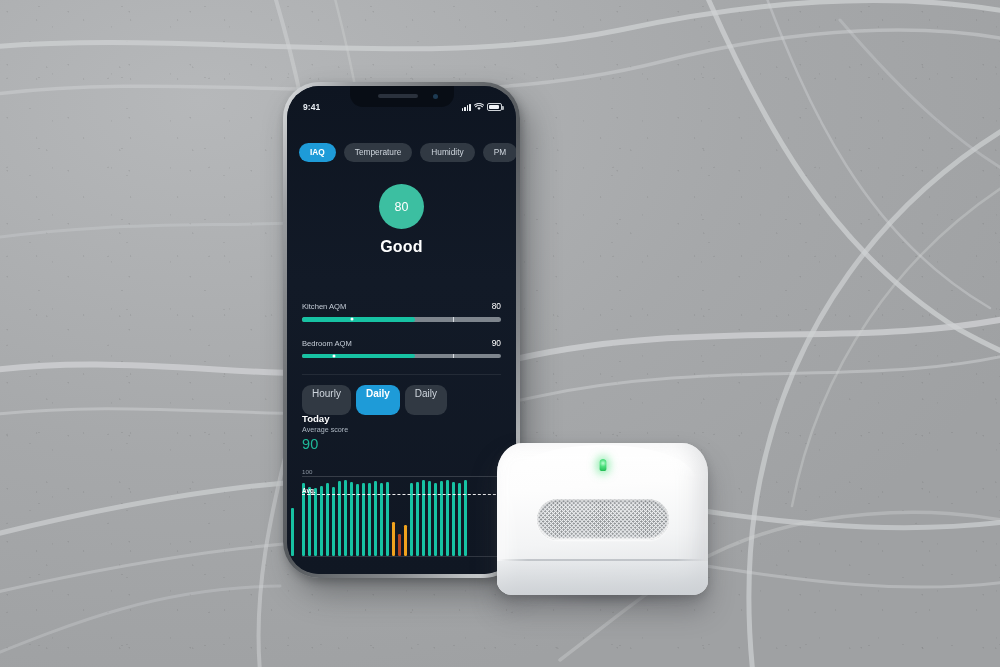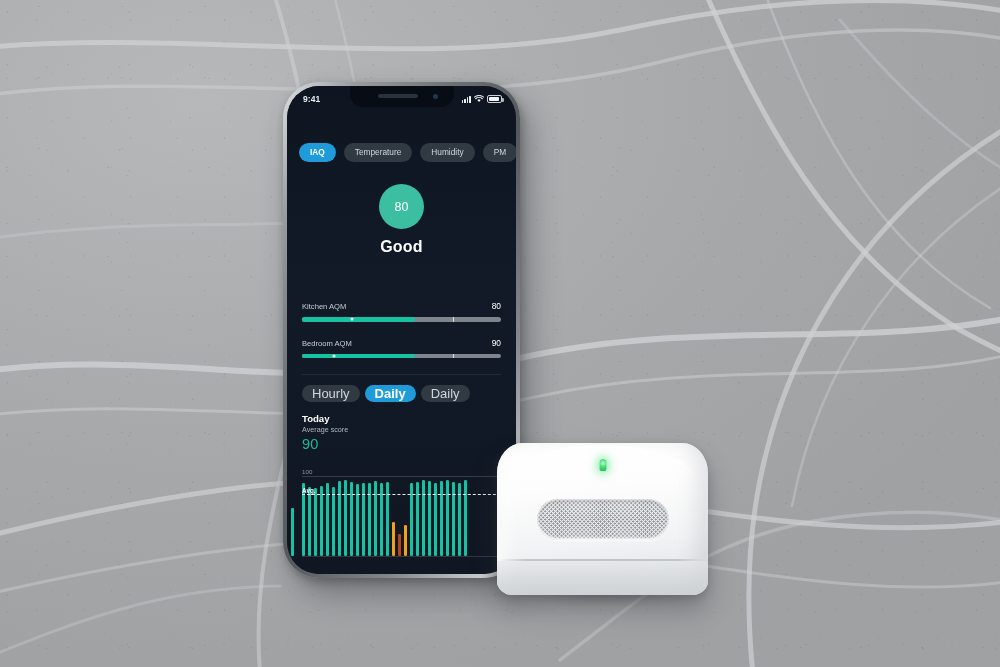--- a/index.html
+++ b/index.html
@@ -78,21 +78,21 @@
     background: #2a313c;
   }
   .notch-cam {
     position: absolute; top: 8px; right: 16px;
     width: 5px; height: 5px; border-radius: 50%;
     background: #1d3a52;
   }
 
   
   .statusbar {
-    position: absolute; top: 0; left: 0; right: 0; height: 22px;
+    position: absolute; top: 8px; left: 0; right: 0; height: 22px;
     display: flex; align-items: center; justify-content: space-between;
     padding: 4px 14px 0 16px;
     font-size: 8.5px; font-weight: bold; letter-spacing: .1px;
     z-index: 10;
   }
   .status-icons { display: flex; align-items: center; gap: 3px; }
   .sig { display: flex; align-items: flex-end; gap: 1px; height: 7px; }
   .sig i { display:block; width: 1.6px; background:#f0f3f7; border-radius:.5px; }
   .sig i:nth-child(1){height:2.5px}
   .sig i:nth-child(2){height:4px}
@@ -196,23 +196,23 @@
     position: absolute; left: 15px; right: 15px; top: 288px;
     height: 1px; background: rgba(255,255,255,.08);
   }
 
   
   .range {
     position: absolute; top: 299px; left: 15px;
     display: flex; gap: 5px;
   }
   .range-btn {
-    height: 17px; line-height: 17px; padding: 0 10px;
+    height: 30px; line-height: 17px; padding: 0 10px;
     border-radius: 9px; background: #313943;
-    font-size: 13px; color: #cfd6de; cursor: pointer;
+    font-size: 10px; color: #cfd6de; cursor: pointer;
   }
   .range-btn.active { background: #1e9bd8; color: #fff; font-weight: bold; }
 
   
   .chart-head { position: absolute; top: 327px; left: 15px; }
   .chart-today { font-size: 9.6px; font-weight: bold; color: #ffffff; }
   .chart-sub { font-size: 7.2px; color: #aeb8c3; margin-top: 1px; }
   .chart-avg  { font-size: 14.5px; color: #1fb898; margin-top: 2px; letter-spacing:.3px;}
 
   

